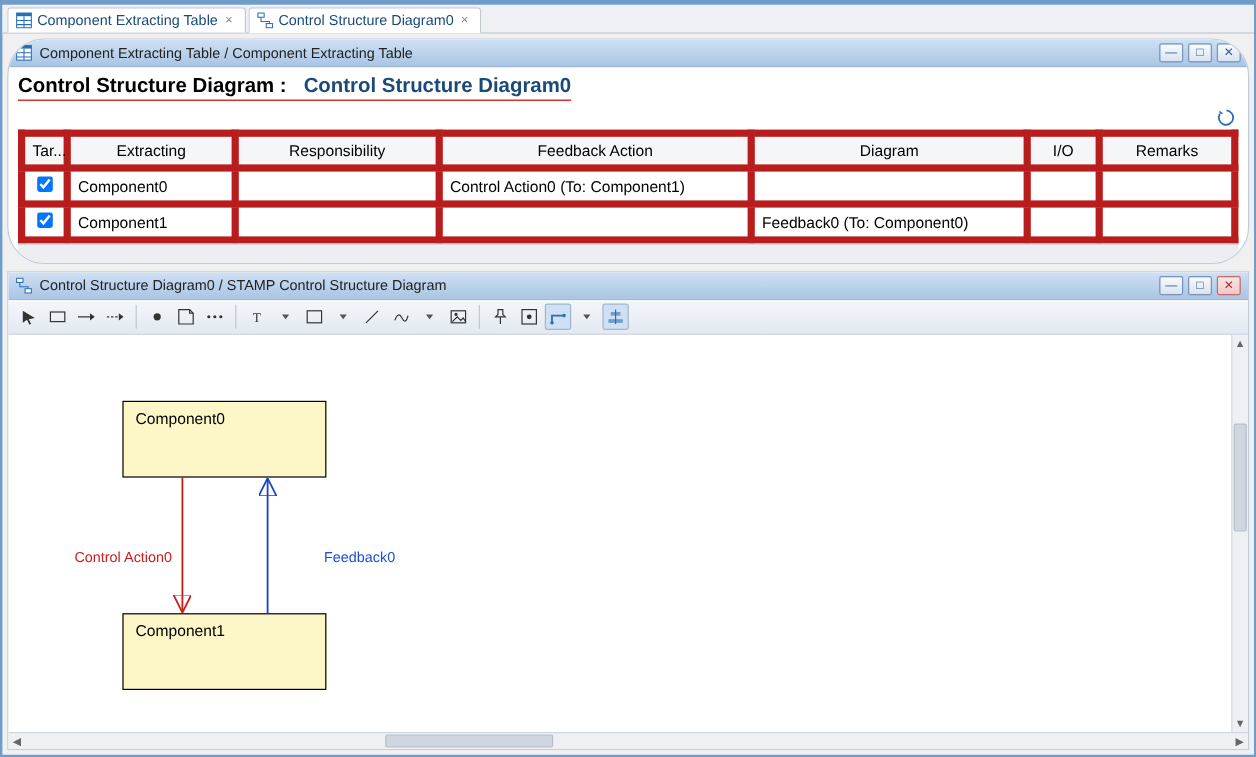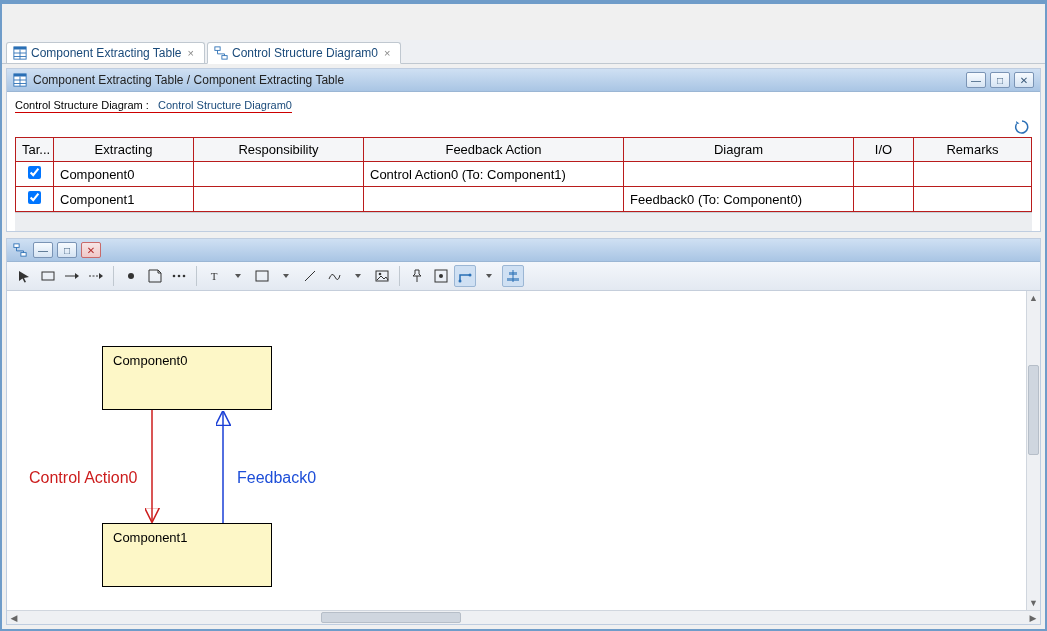--- a/index.html
+++ b/index.html
@@ -17,21 +17,20 @@
   position: relative;
 }
 .main-tabs {
   display: flex;
   background: #eef0f3;
   border-bottom: 1px solid #c0c8d0;
   height: 24px;
   align-items: flex-end;
   padding-left: 4px;
   gap: 2px;
-  margin-top: 36px;
 }
 .main-tab {
   display: flex;
   align-items: center;
   gap: 4px;
   padding: 3px 8px 3px 6px;
   background: #fff;
   border: 1px solid #c0c8d0;
   border-bottom: none;
   border-radius: 3px 3px 0 0;
@@ -70,38 +69,39 @@
   background: linear-gradient(#f7fbff,#d6e4f3);
   border-radius: 2px;
   display: flex; align-items: center; justify-content: center;
   font-size: 10px; cursor: pointer; color: #3a5a7a;
 }
 .win-btn.close { color: #b02a2a; border-color: #c86a6a; background: linear-gradient(#f7e6e6,#f0c8c8); }
 
 
 .cet-body { padding: 6px 8px 0 8px; }
 .link-line {
-  font-size: 11px;
+  font-size: 17px;
   border-bottom: 1px solid #c00;
   display: inline-block;
   padding-bottom: 1px;
   margin-bottom: 6px;
+  font-weight: bold;
 }
 .link-line .lk { color: #1a4a7a; cursor: pointer; }
 .refresh-row { display: flex; justify-content: flex-end; padding-right: 2px; }
 .icon16 { width: 16px; height: 16px; cursor: pointer; }
 
 table.cet {
   width: 100%;
   border-collapse: collapse;
   margin-top: 2px;
   table-layout: fixed;
 }
 table.cet th, table.cet td {
-  border: 1px solid #b91c1c;
+  border: 6px solid #b91c1c;
   padding: 4px 6px;
   font-size: 13px;
   text-align: left;
   background: #fff;
   font-weight: normal;
 }
 table.cet th {
   background: #f5f6f8;
   text-align: center;
 }
@@ -144,21 +144,21 @@
 
 .comp-box {
   position: absolute;
   width: 170px; height: 64px;
   background: #fdf7c7;
   border: 1px solid #000;
   padding: 6px 10px;
   font-size: 13px;
   cursor: move;
 }
-.arrow-label { position: absolute; font-size: 16px; white-space: nowrap; }
+.arrow-label { position: absolute; font-size: 12px; white-space: nowrap; margin-left: 33px; }
 .red { color: #cc1c1c; }
 .blue { color: #1d4ed8; }
 
 svg.diagram-svg { position: absolute; inset: 0; width: 100%; height: 100%; pointer-events: none; }
 
 input[type=checkbox] { cursor: pointer; }
 </style>
 </head>
 <body>
 
@@ -180,21 +180,21 @@
         <rect x="9" y="11" width="6" height="4" fill="#fff" stroke="#2a6fb5"></rect>
         <path d="M4 5 V9 H12 V11" fill="none" stroke="#2a6fb5"></path>
       </svg>
     <span>Control Structure Diagram0</span>
     <span class="tab-close">×</span>
   </div>
 </div>
 
 <div class="panels">
 
-  <div class="subwin" style="height: 164px;">
+  <div class="subwin" style="height: 188px; border-radius: 31px;">
     <div class="subwin-title">
       <svg class="tab-icon" viewBox="0 0 16 16">
           <rect x="1" y="1" width="14" height="14" fill="#fff" stroke="#2a6fb5"></rect>
           <rect x="1" y="1" width="14" height="3" fill="#2a6fb5"></rect>
           <line x1="1" y1="8" x2="15" y2="8" stroke="#2a6fb5"></line>
           <line x1="1" y1="12" x2="15" y2="12" stroke="#2a6fb5"></line>
           <line x1="8" y1="4" x2="8" y2="15" stroke="#2a6fb5"></line>
         </svg>
       <span class="title-text">Component Extracting Table / Component Extracting Table</span>
       <div class="win-btns">
@@ -260,20 +260,21 @@
     </div>
   </div>
 
   <div class="subwin diag-panel">
     <div class="subwin-title">
       <svg class="tab-icon" viewBox="0 0 16 16">
           <rect x="1" y="1" width="6" height="4" fill="#fff" stroke="#2a6fb5"></rect>
           <rect x="9" y="11" width="6" height="4" fill="#fff" stroke="#2a6fb5"></rect>
           <path d="M4 5 V9 H12 V11" fill="none" stroke="#2a6fb5"></path>
         </svg>
+      <span class="title-text">Control Structure Diagram0 / STAMP Control Structure Diagram</span>
       <div class="win-btns">
         <div class="win-btn">—</div>
         <div class="win-btn">□</div>
         <div class="win-btn close">✕</div>
       </div>
     </div>
 
     <div class="toolbar">
       <div class="tbtn">
           <svg width="14" height="14" viewBox="0 0 14 14">

